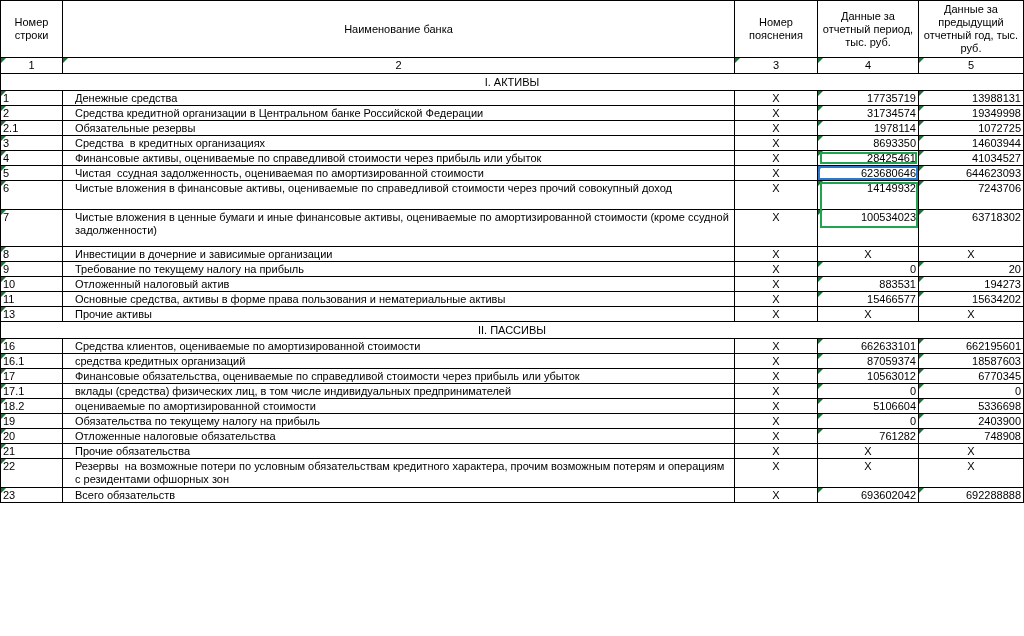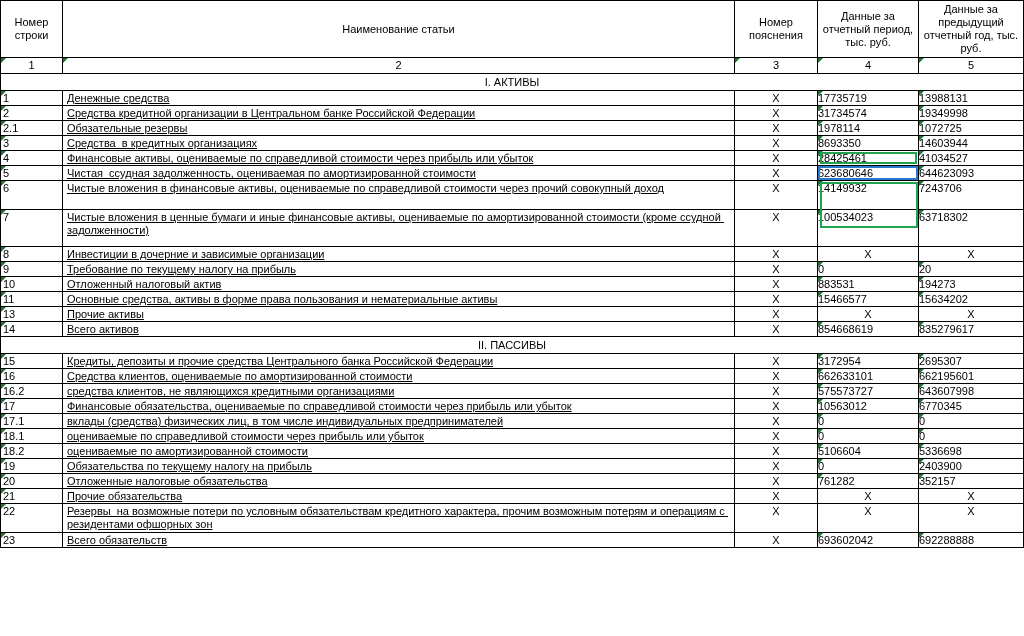--- a/index.html
+++ b/index.html
@@ -18,23 +18,23 @@
     position: relative;
     padding: 0;
   }
   thead th { text-align: center; vertical-align: middle; padding: 1px 2px; }
   tr.hdr { height: 57px; }
   tr.numrow { height: 16px; }
   tbody tr { height: 15px; margin-top: 21px; }
   tbody td { vertical-align: top; padding-top: 1px; }
   td.section { height: 17px; text-align: center; vertical-align: middle; padding-top: 0; }
   td.c1 { padding-left: 2px; }
-  td.c2 { padding-left: 4px; padding-right: 3px; line-height: 12.5px; white-space: pre-wrap; text-decoration: underline; }
+  td.c2 { padding-left: 12px; padding-right: 3px; line-height: 12.5px; white-space: pre-wrap; }
   td.x  { text-align: center; }
-  td.numv { padding-right: 2px; }
+  td.numv { text-align: right; padding-right: 2px; }
   
   .tri::before {
     content: ""; position: absolute; top: 0; left: 0;
     width: 0; height: 0;
     border-top: 5px solid var(--tri, #1e7035);
     border-right: 5px solid transparent;
     z-index: 1;
   }
   
   .hl { position: absolute; z-index: 2; pointer-events: none; }
@@ -50,21 +50,21 @@
     <colgroup>
       <col style="width:62px">
       <col style="width:672px">
       <col style="width:83px">
       <col style="width:101px">
       <col style="width:105px">
     </colgroup>
     <thead>
       <tr class="hdr">
         <th>Номер строки</th>
-        <th>Наименование статьи</th>
+        <th>Наименование банка</th>
         <th>Номер пояснения</th>
         <th>Данные за отчетный период, тыс. руб.</th>
         <th>Данные за предыдущий отчетный год, тыс. руб.</th>
       </tr>
       <tr class="numrow">
         <th class="tri">1</th>
         <th class="tri">2</th>
         <th class="tri">3</th>
         <th class="tri">4</th>
         <th class="tri">5</th>
@@ -159,91 +159,70 @@
           <td class="c5 numv tri">15634202</td>
         </tr>
         <tr>
           <td class="c1 tri">13</td>
           <td class="c2">Прочие активы</td>
           <td class="c3 x">X</td>
           <td class="c4 x">X</td>
           <td class="c5 x">X</td>
         </tr>
         <tr>
-          <td class="c1 tri">14</td>
-          <td class="c2">Всего активов</td>
-          <td class="c3 x">X</td>
-          <td class="c4 numv tri">854668619</td>
-          <td class="c5 numv tri">835279617</td>
-        </tr>
-        <tr>
           <td colspan="5" class="section">II. ПАССИВЫ</td>
-        </tr>
-        <tr>
-          <td class="c1 tri">15</td>
-          <td class="c2">Кредиты, депозиты и прочие средства Центрального банка Российской Федерации</td>
-          <td class="c3 x">X</td>
-          <td class="c4 numv tri">3172954</td>
-          <td class="c5 numv tri">2695307</td>
         </tr>
         <tr>
           <td class="c1 tri">16</td>
           <td class="c2">Средства клиентов, оцениваемые по амортизированной стоимости</td>
           <td class="c3 x">X</td>
           <td class="c4 numv tri">662633101</td>
           <td class="c5 numv tri">662195601</td>
         </tr>
         <tr>
-          <td class="c1 tri">16.2</td>
-          <td class="c2">средства клиентов, не являющихся кредитными организациями</td>
-          <td class="c3 x">X</td>
-          <td class="c4 numv tri">575573727</td>
-          <td class="c5 numv tri">643607998</td>
+          <td class="c1 tri">16.1</td>
+          <td class="c2">средства кредитных организаций</td>
+          <td class="c3 x">X</td>
+          <td class="c4 numv tri">87059374</td>
+          <td class="c5 numv tri">18587603</td>
         </tr>
         <tr>
           <td class="c1 tri">17</td>
           <td class="c2">Финансовые обязательства, оцениваемые по справедливой стоимости через прибыль или убыток</td>
           <td class="c3 x">X</td>
           <td class="c4 numv tri">10563012</td>
           <td class="c5 numv tri">6770345</td>
         </tr>
         <tr>
           <td class="c1 tri">17.1</td>
           <td class="c2">вклады (средства) физических лиц, в том числе индивидуальных предпринимателей</td>
           <td class="c3 x">X</td>
           <td class="c4 numv tri">0</td>
           <td class="c5 numv tri">0</td>
         </tr>
         <tr>
-          <td class="c1 tri">18.1</td>
-          <td class="c2">оцениваемые по справедливой стоимости через прибыль или убыток</td>
-          <td class="c3 x">X</td>
-          <td class="c4 numv tri">0</td>
-          <td class="c5 numv tri">0</td>
-        </tr>
-        <tr>
           <td class="c1 tri">18.2</td>
           <td class="c2">оцениваемые по амортизированной стоимости</td>
           <td class="c3 x">X</td>
           <td class="c4 numv tri">5106604</td>
           <td class="c5 numv tri">5336698</td>
         </tr>
         <tr>
           <td class="c1 tri">19</td>
           <td class="c2">Обязательства по текущему налогу на прибыль</td>
           <td class="c3 x">X</td>
           <td class="c4 numv tri">0</td>
           <td class="c5 numv tri">2403900</td>
         </tr>
         <tr>
           <td class="c1 tri">20</td>
           <td class="c2">Отложенные налоговые обязательства</td>
           <td class="c3 x">X</td>
           <td class="c4 numv tri">761282</td>
-          <td class="c5 numv tri">352157</td>
+          <td class="c5 numv tri">748908</td>
         </tr>
         <tr>
           <td class="c1 tri">21</td>
           <td class="c2">Прочие обязательства</td>
           <td class="c3 x">X</td>
           <td class="c4 x">X</td>
           <td class="c5 x">X</td>
         </tr>
         <tr style="height: 29px;">
           <td class="c1 tri">22</td>

